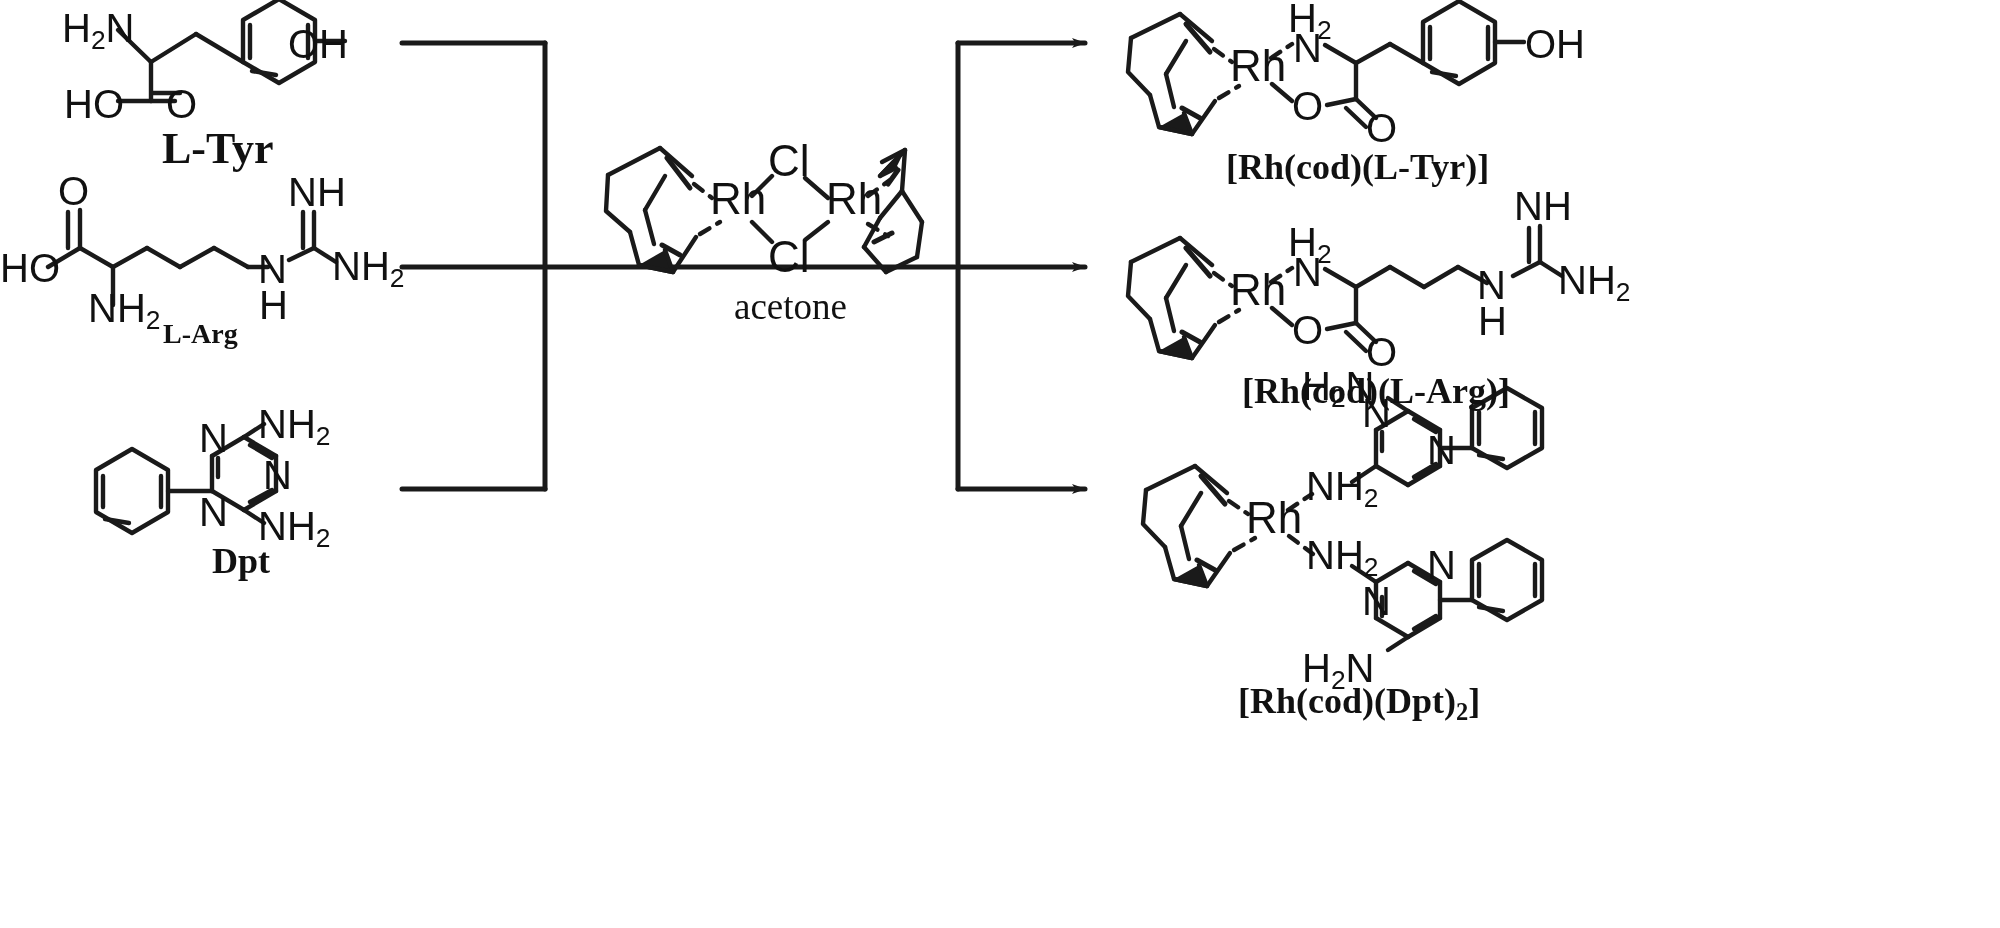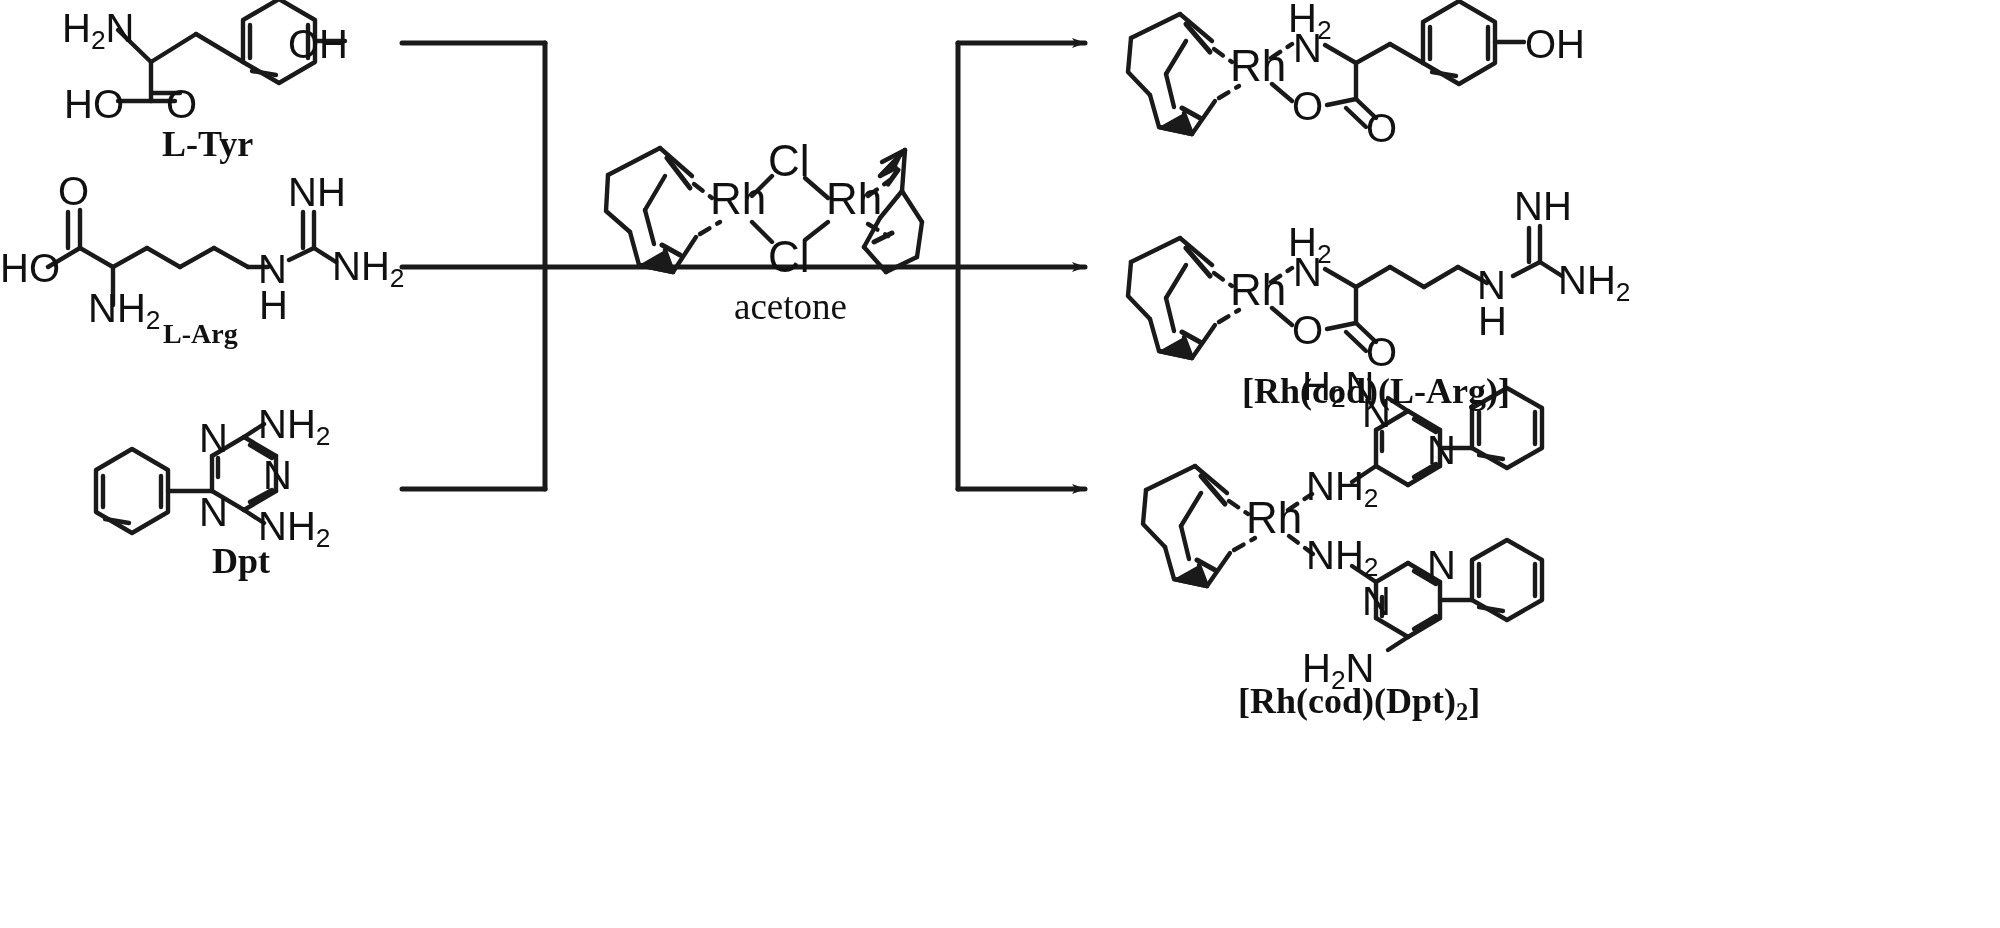--- a/index.html
+++ b/index.html
@@ -291,21 +291,21 @@
 
   </g>
 </svg>
 
 <span class="atom" style="left:62px;top:8px;font-size:40px;">
   <span>H</span><sub>2</sub><span>N</span>
 </span>
 <span class="atom" style="left:64px;top:84px;font-size:40px;">HO</span>
 <span class="atom" style="left:166px;top:84px;font-size:40px;">O</span>
 <span class="atom" style="left:288px;top:24px;font-size:40px;">OH</span>
-<span class="lbl" style="left:162px;top:123px;font-size:36px;">L-Tyr</span>
+<span class="lbl" style="left:162px;top:123px;font-size:44px;">L-Tyr</span>
 
 <span class="atom" style="left:0px;top:248px;font-size:40px;">HO</span>
 <span class="atom" style="left:58px;top:171px;font-size:40px;">O</span>
 <span class="atom" style="left:88px;top:288px;font-size:40px;">
   <span>NH</span><sub>2</sub>
 </span>
 <span class="atom" style="left:288px;top:172px;font-size:40px;">NH</span>
 <span class="atom" style="left:258px;top:249px;font-size:40px;">N</span>
 <span class="atom" style="left:259px;top:285px;font-size:40px;">H</span>
 <span class="atom" style="left:332px;top:246px;font-size:40px;">
@@ -331,20 +331,21 @@
 <span class="solvent" style="left:706px;top:285px;font-size:37px;margin-left:28px;">acetone</span>
 
 <span class="atom" style="left:1230px;top:44px;font-size:44px;">Rh</span>
 <span class="atom" style="left:1288px;top:-2px;font-size:40px;">
   <span>H</span><sub>2</sub>
 </span>
 <span class="atom" style="left:1293px;top:28px;font-size:40px;">N</span>
 <span class="atom" style="left:1292px;top:86px;font-size:40px;">O</span>
 <span class="atom" style="left:1366px;top:108px;font-size:40px;">O</span>
 <span class="atom" style="left:1525px;top:24px;font-size:40px;">OH</span>
+<span class="lbl" style="left:1226px;top:146px;font-size:36px;">[Rh(cod)(L-Tyr)]</span>
 
 <span class="atom" style="left:1230px;top:268px;font-size:44px;">Rh</span>
 <span class="atom" style="left:1288px;top:222px;font-size:40px;">
   <span>H</span><sub>2</sub>
 </span>
 <span class="atom" style="left:1293px;top:252px;font-size:40px;">N</span>
 <span class="atom" style="left:1292px;top:310px;font-size:40px;">O</span>
 <span class="atom" style="left:1366px;top:332px;font-size:40px;">O</span>
 <span class="atom" style="left:1514px;top:186px;font-size:40px;">NH</span>
 <span class="atom" style="left:1477px;top:265px;font-size:40px;">N</span>

